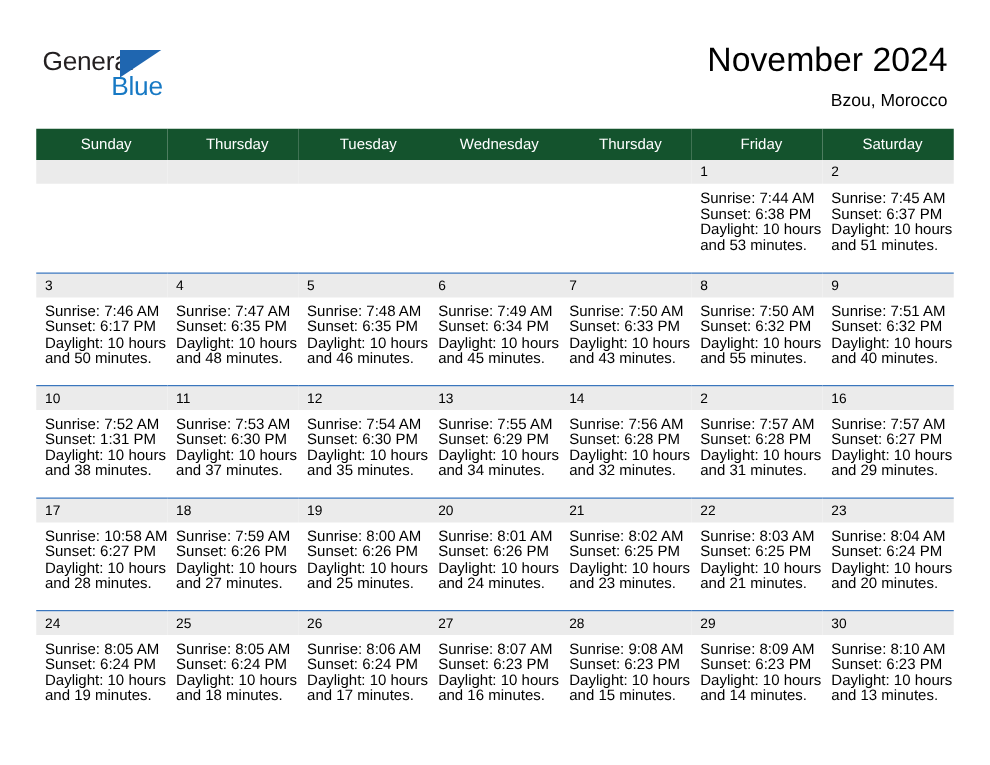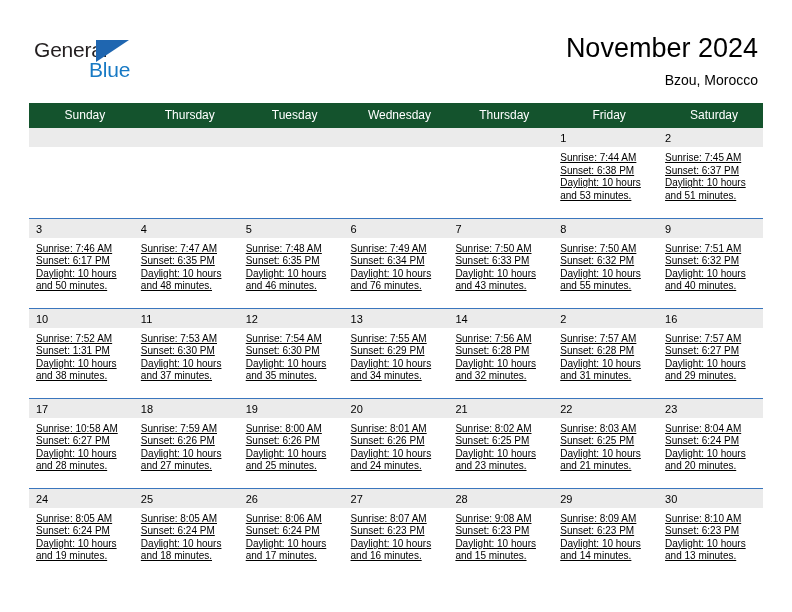--- a/index.html
+++ b/index.html
@@ -121,24 +121,23 @@
     padding: 4px 0 4px 7px;
     height: 19px;
     box-sizing: border-box;
     line-height: 12px;
   }
   .daynum.empty {
     color: transparent;
   }
   .details {
     padding: 5px 6px 0 7px;
-    font-size: 10px;
+    font-size: 12px;
     line-height: 12.6px;
     color: #000000;
-    text-decoration: underline;
   }
   .details div {
     white-space: nowrap;
   }
 </style>
 </head>
 <body>
 
 <div class="page">
 
@@ -232,21 +231,21 @@
               <div>Daylight: 10 hours</div>
               <div>and 46 minutes.</div>
             </div>
           </td>
           <td>
             <div class="daynum">6</div>
             <div class="details">
               <div>Sunrise: 7:49 AM</div>
               <div>Sunset: 6:34 PM</div>
               <div>Daylight: 10 hours</div>
-              <div>and 76 minutes.</div>
+              <div>and 45 minutes.</div>
             </div>
           </td>
           <td>
             <div class="daynum">7</div>
             <div class="details">
               <div>Sunrise: 7:50 AM</div>
               <div>Sunset: 6:33 PM</div>
               <div>Daylight: 10 hours</div>
               <div>and 43 minutes.</div>
             </div>

